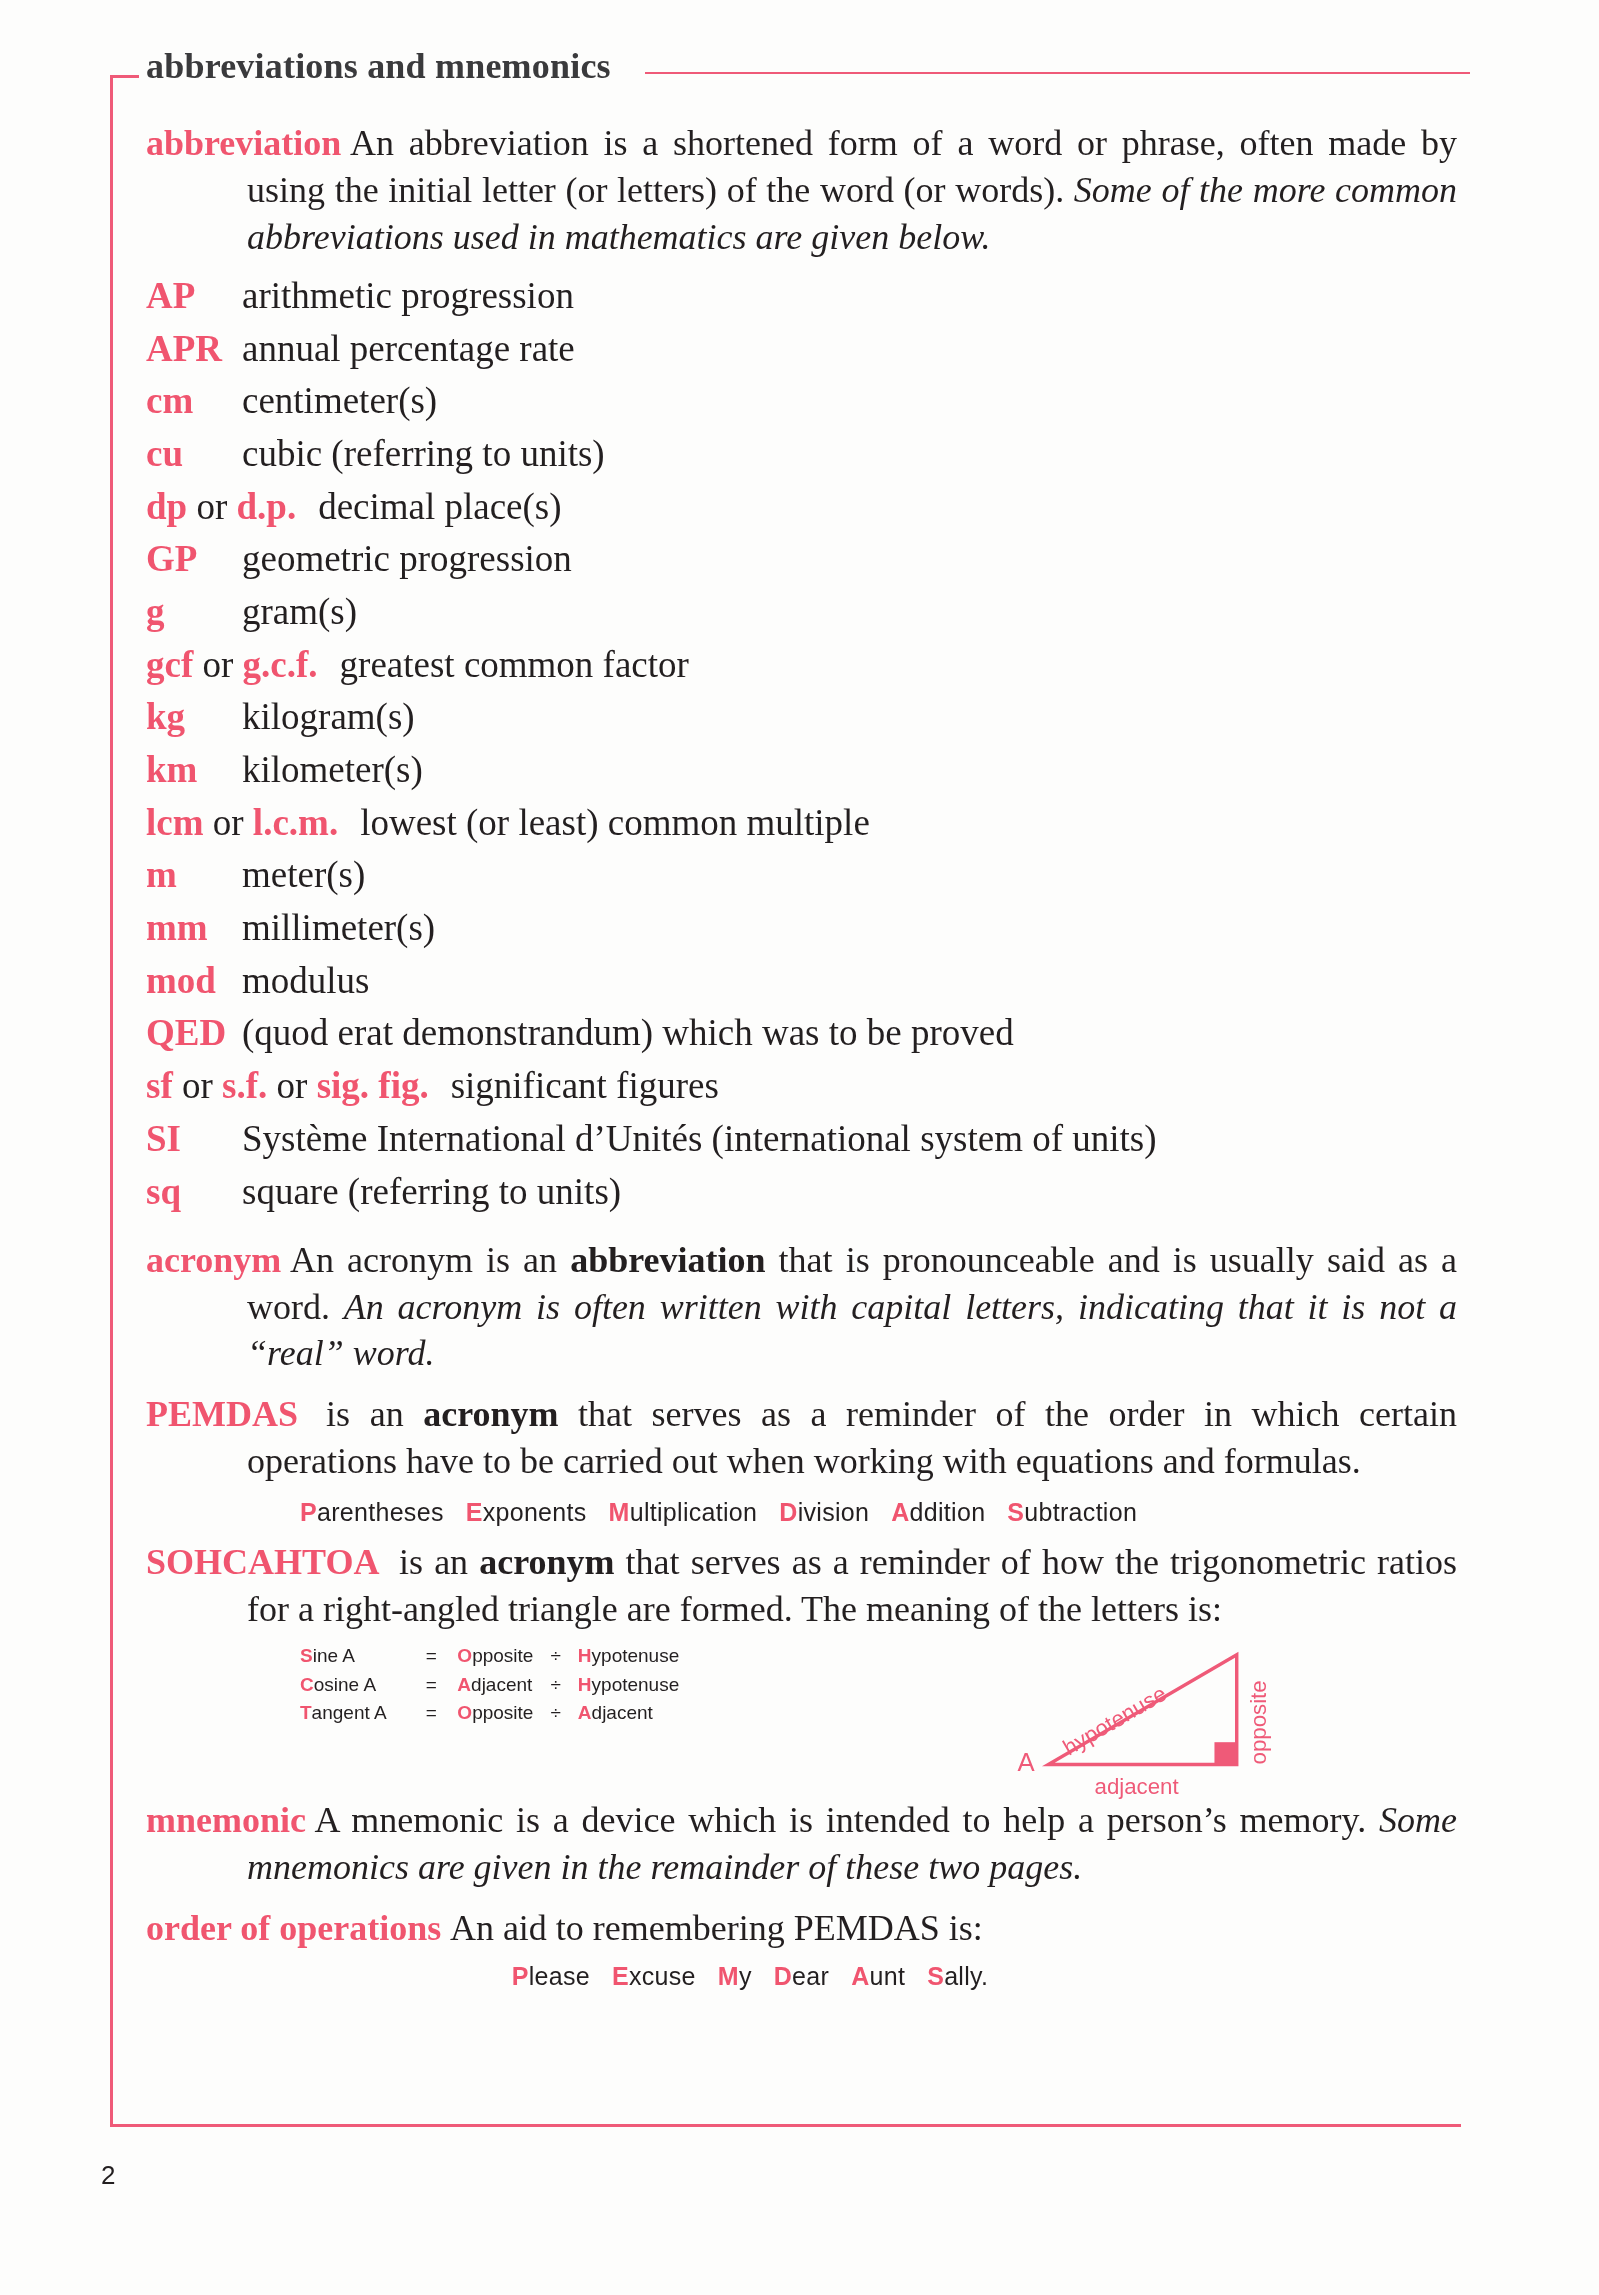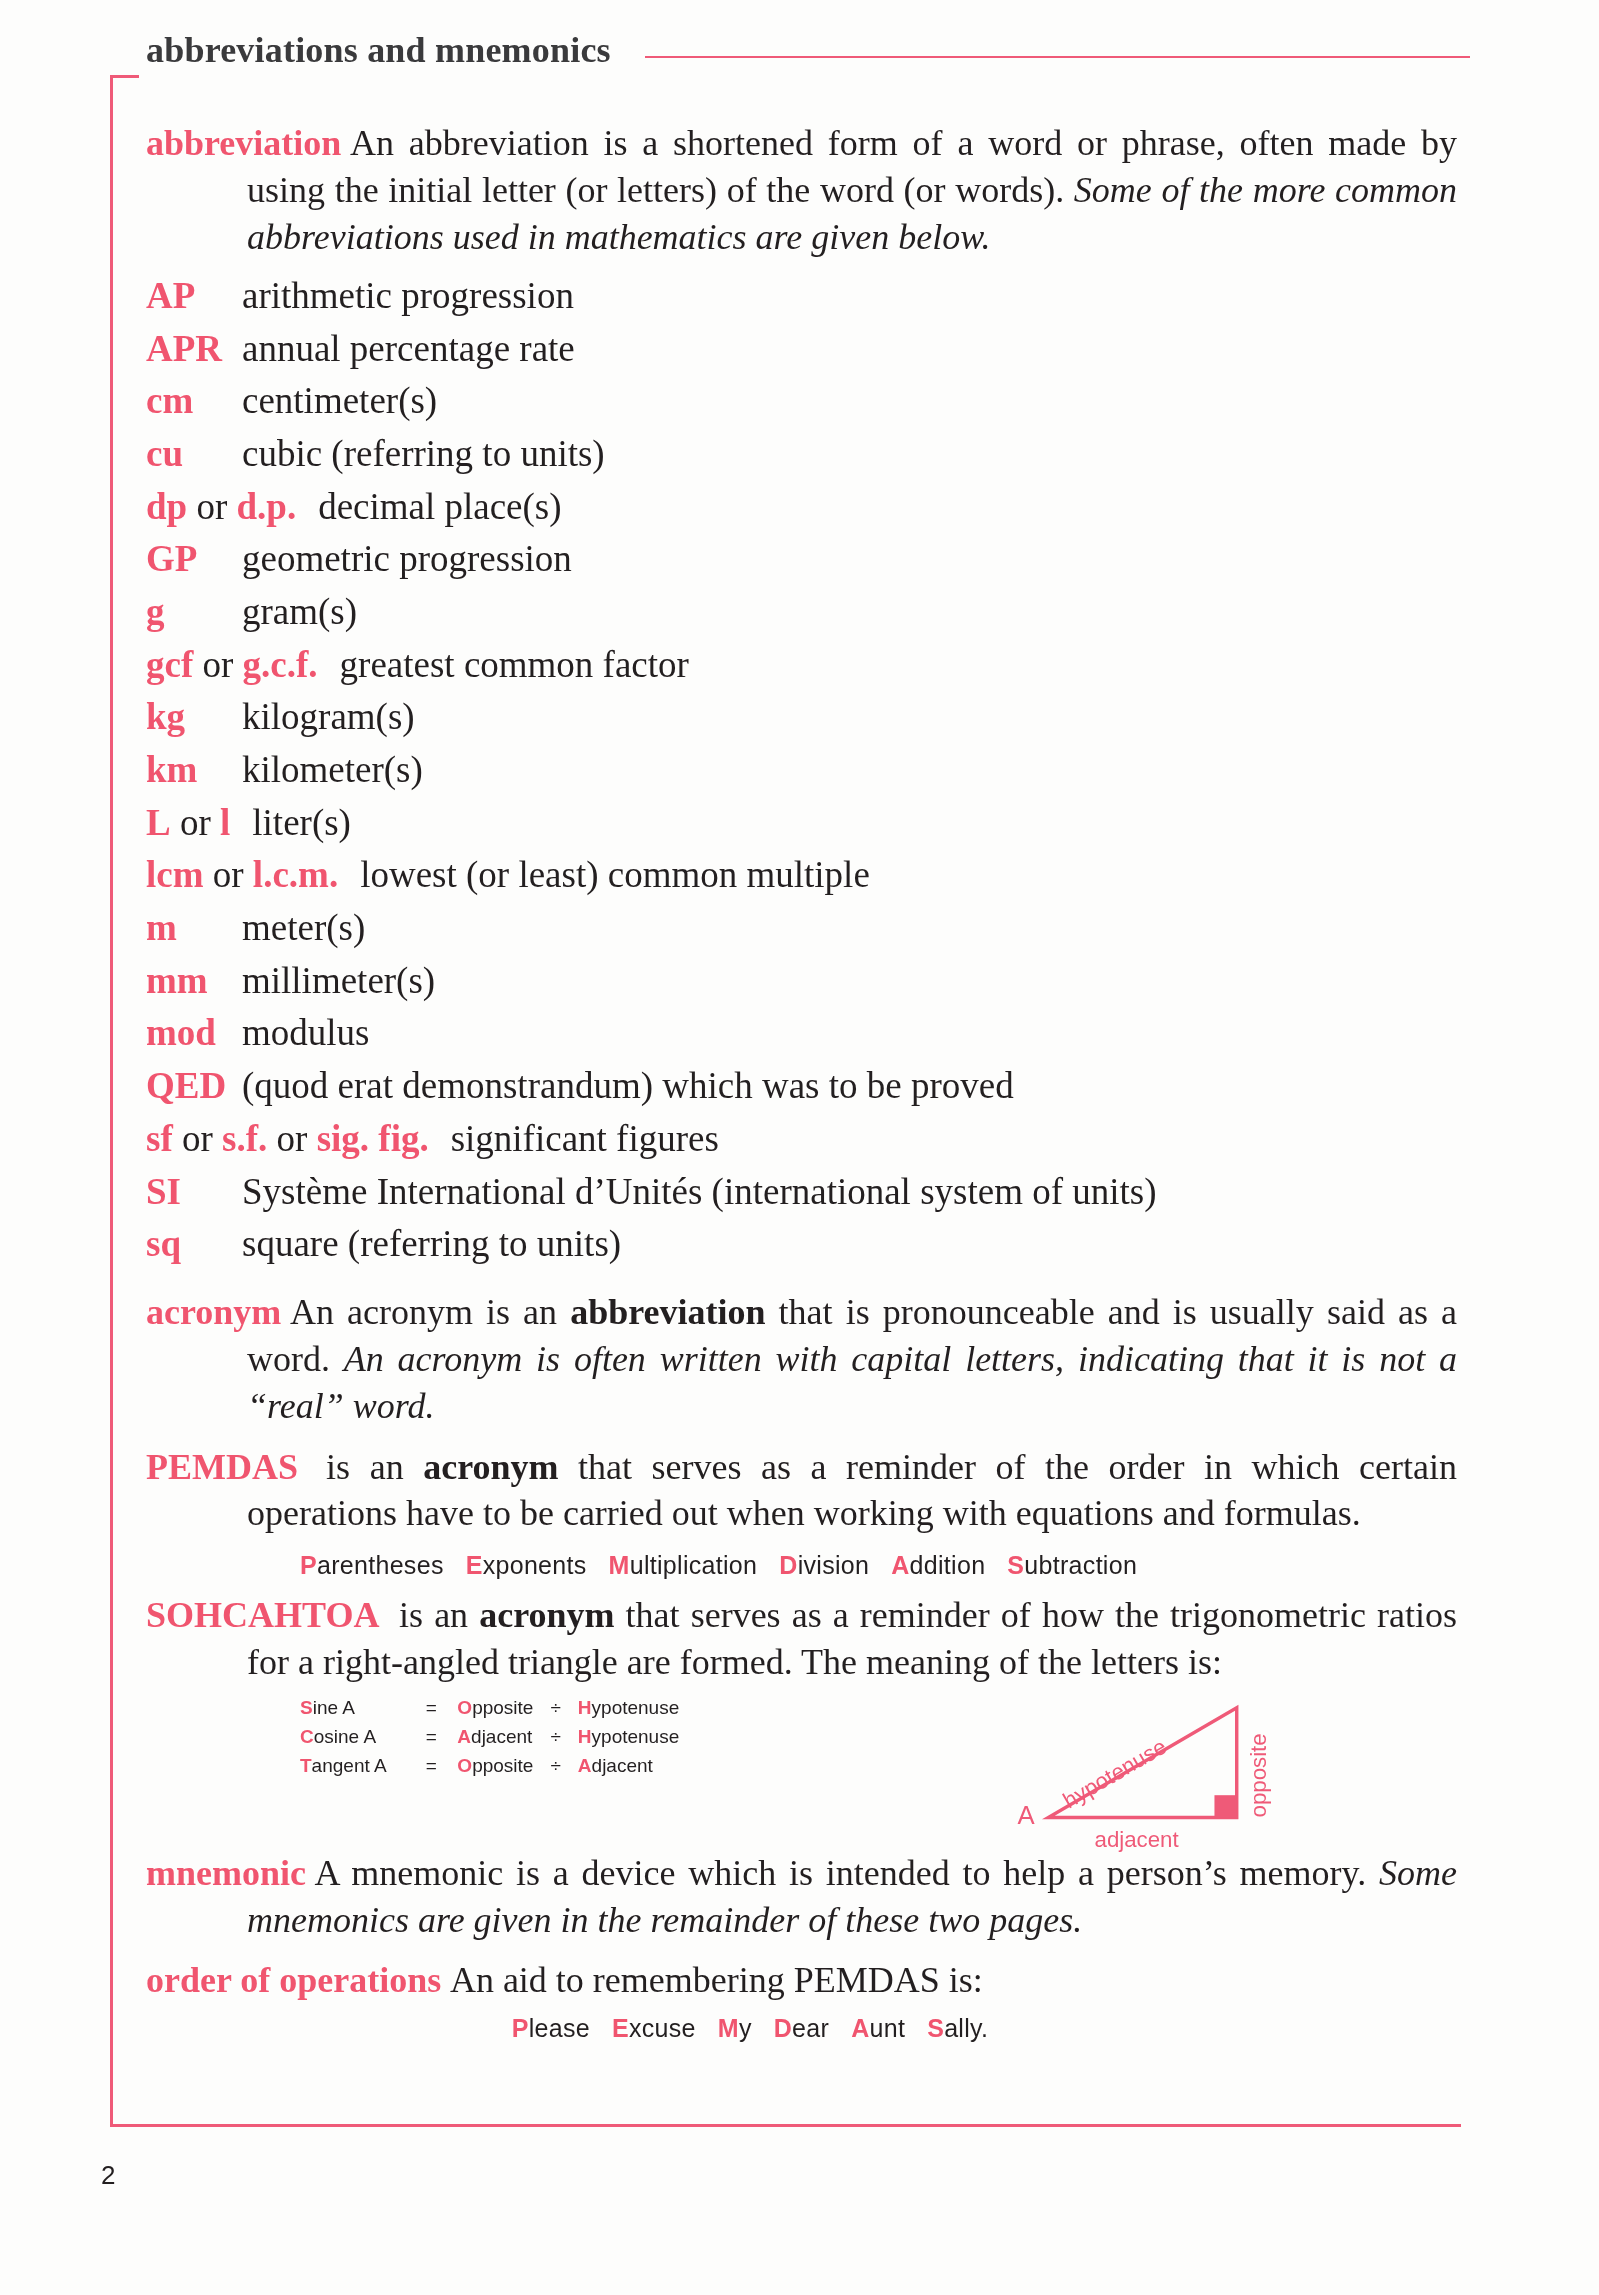--- a/index.html
+++ b/index.html
@@ -45,21 +45,21 @@
     top: 75px;
     width: 29px;
     height: 2.6px;
     background: #ef5a78;
   }
 
   
   .header {
     position: absolute;
     left: 146px;
-    top: 20px;
+    top: 36px;
     right: 129px;
     height: 60px;
     display: flex;
     align-items: center;
   }
   .header-title {
     font-size: 36px;
     font-weight: bold;
     color: #3a3a3c;
     letter-spacing: 0.2px;
@@ -255,26 +255,20 @@
       <div class="abbr-row">
         <span class="abbr-key"><span class="term">kg</span></span>
         <span class="abbr-val">kilogram(s)</span>
       </div>
 
       <div class="abbr-row">
         <span class="abbr-key"><span class="term">km</span></span>
         <span class="abbr-val">kilometer(s)</span>
       </div>
 
-      <div class="abbr-row">
-        <span class="abbr-key wide"><span class="term">L</span>
-          <span class="conj">or</span>
-          <span class="term">l</span></span>
-        <span class="abbr-val">liter(s)</span>
-      </div>
 
 
       <div class="abbr-row">
         <span class="abbr-key wide"><span class="term">lcm</span>
           <span class="conj">or</span>
           <span class="term">l.c.m.</span></span>
         <span class="abbr-val">lowest (or least) common multiple</span>
       </div>
 
       <div class="abbr-row">

